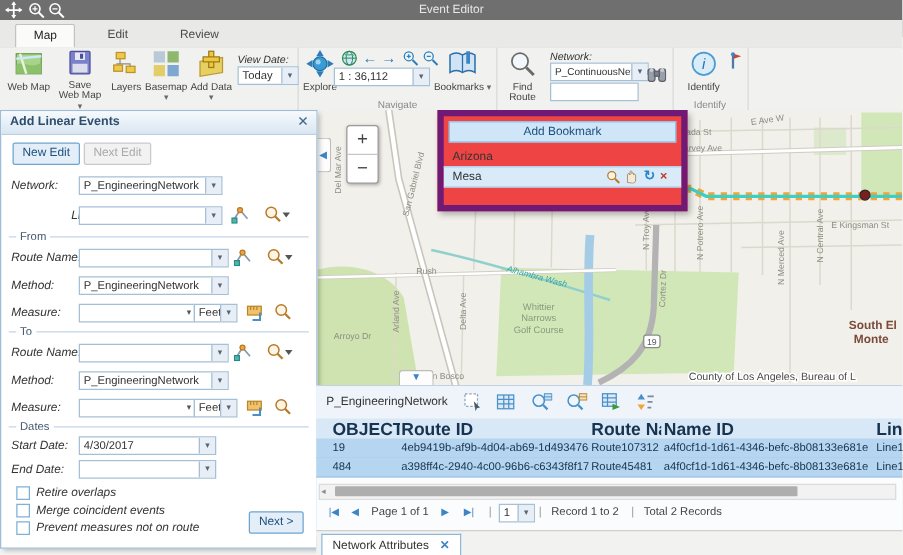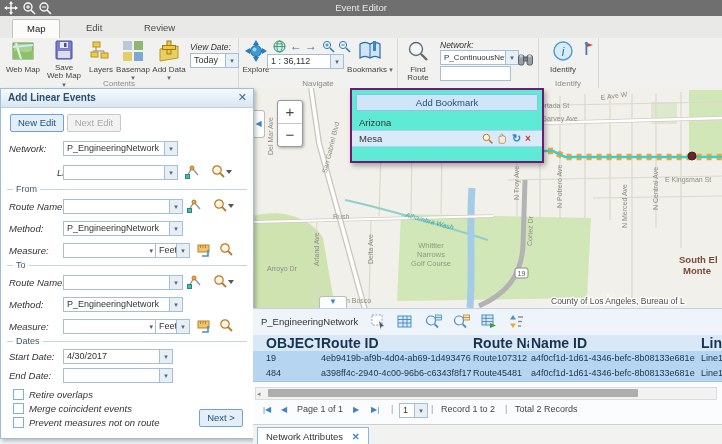--- a/index.html
+++ b/index.html
@@ -33,21 +33,21 @@
   .pbtn.dis{background:#f2f2f2;border-color:#c9c9c9;color:#a9a9a9;}
   .fldlegend{font-size:9px;color:#41586e;background:#fff;padding:0 3px;}
   .fldline{border-top:1px solid #c3d5e6;}
   .cbx{width:9px;height:9px;border:1px solid #7fb0d8;background:#fff;}
   
   .maparea{left:253px;top:88px;width:469px;height:220px;background:#f2f1ec;overflow:hidden;}
   .zoomctl{left:24px;top:12px;width:24px;background:#fff;border:1px solid #9a9a9a;border-radius:3px;box-shadow:1px 1px 3px rgba(0,0,0,.3);}
   .zbtn{width:24px;height:22px;line-height:22px;text-align:center;font-size:15px;color:#444;}
   .collapse-left{left:0;top:22px;width:11px;height:26px;background:#fdfdfd;border:1px solid #bcbcbc;border-left:none;border-radius:0 3px 3px 0;color:#3d85c6;font-size:8px;text-align:center;line-height:26px;}
   .collapse-bottom{left:66px;top:208px;width:26px;height:11px;background:#fdfdfd;border:1px solid #bcbcbc;border-bottom:none;border-radius:3px 3px 0 0;color:#3d85c6;font-size:8px;text-align:center;line-height:10px;}
-  .bkpopup{left:97px;top:0px;width:190px;background:#5eead4;border:2px solid #701a75;box-shadow:2px 3px 5px rgba(0,0,0,.3);}
+  .bkpopup{left:97px;top:0px;width:190px;background:#ef4444;border:5px solid #701a75;box-shadow:2px 3px 5px rgba(0,0,0,.3);}
   .bkadd{margin:4px;height:15px;line-height:15px;text-align:center;background:#cfe6f8;border:1px solid #8fc0e8;color:#1d4f7e;font-size:9.5px;}
   .bkitem{height:15px;line-height:15px;padding-left:7px;font-size:9.5px;color:#333;}
   .bkitem.selected{background:#d9ebf9;border-top:1px solid #aed3f0;border-bottom:1px solid #aed3f0;}
   .bkico{top:2px;width:12px;height:12px;}
   
   .tpanel{left:253px;top:308px;width:469px;height:120px;background:#fbfcfe;border-top:1px solid #c0d2e4;}
   .ttool{left:0;top:0;width:100%;height:26px;background:#eef4fa;border-bottom:1px solid #d4e2f0;}
   .thead{left:0;top:26px;width:100%;height:16px;background:#d9e8f6;border-bottom:1px solid #b9d2ea;font-weight:bold;color:#16334f;}
   .trow{left:0;width:100%;height:15px;background:#b5d5f0;border-bottom:1px solid #9ec6e8;color:#16334f;}
   .tc{top:0;line-height:15px;font-size:9px;white-space:nowrap;overflow:hidden;}
@@ -152,21 +152,20 @@
             </g>
           </svg></span>
       <span>Add Data</span>
       <span class="caret">▾</span>
     </div>
     <div class="abs lbl" style="left:190px;top:4px;font-size:8.5px;">View Date:</div>
     <div class="abs sel" style="left:190px;top:15px;width:44px;">
       <span>Today</span>
       <span class="sc">▾</span>
     </div>
-    <div class="abs grplabel">Contents</div>
   </div>
 
   <div class="abs grp" style="left:239px;width:158px;">
     <div class="abs rbtn" style="left:2px;width:30px;">
       <span class="ric"><svg width="22" height="22" viewBox="0 0 22 22">
             <circle cx="11" cy="11" r="5.5" fill="#3a9bd5" stroke="#1d6ea8"></circle>
             <g fill="#2e7cb8">
               <polygon points="11,0 14,5 8,5"></polygon>
               <polygon points="11,22 14,17 8,17"></polygon>
               <polygon points="0,11 5,8 5,14"></polygon>

